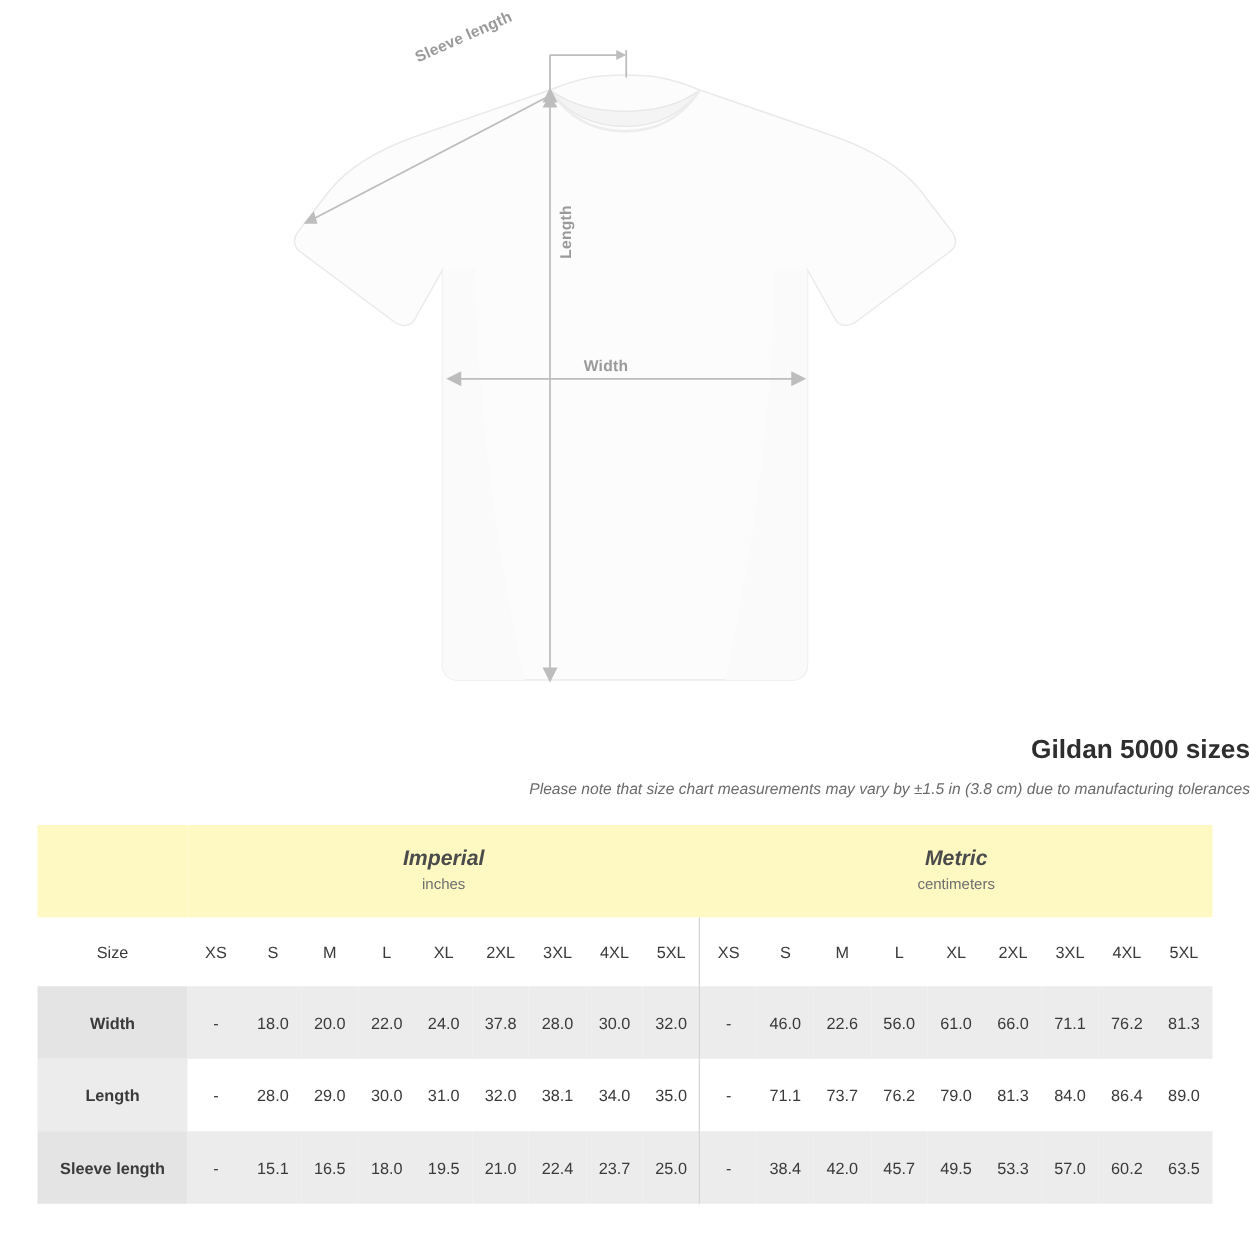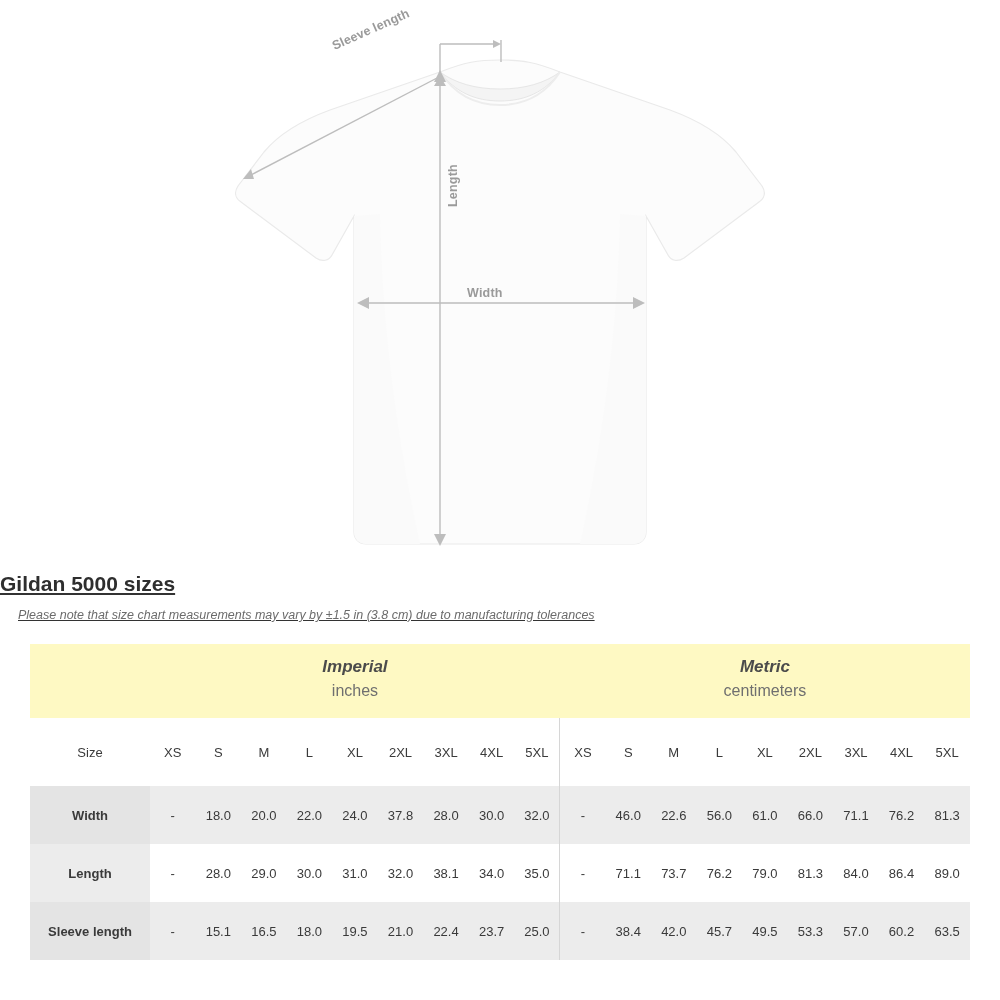--- a/index.html
+++ b/index.html
@@ -47,23 +47,22 @@
     transform: rotate(-90deg);
     transform-origin: left top;
   }
   .lbl-width {
     left: 467px;
     top: 286px;
   }
 
   
   .title-block {
-    text-align: left;
-    margin-top: 0;
-    text-decoration: underline;
+    text-align: right;
+    margin-top: 16px;
   }
   .chart-title {
     font-size: 21px;
     font-weight: bold;
     color: #2e2e2e;
     margin: 0;
   }
   .chart-note {
     font-size: 12.5px;
     font-style: italic;
@@ -97,27 +96,27 @@
   }
   .sys-name {
     font-size: 17px;
     font-style: italic;
     font-weight: bold;
     color: #4b4b4b;
     display: block;
     line-height: 1.25;
   }
   .sys-unit {
-    font-size: 16px;
+    font-size: 12px;
     color: #6f6f6f;
     display: block;
     line-height: 1.8;
   }
   .hdr-row td {
-    height: 68px;
+    height: 55px;
     background: #ffffff;
     font-weight: bold;
     color: #3a3a3a;
     font-size: 13px;
   }
   .hdr-row td.corner {
     background: #ffffff;
   }
   .data-row td {
     height: 58px;

